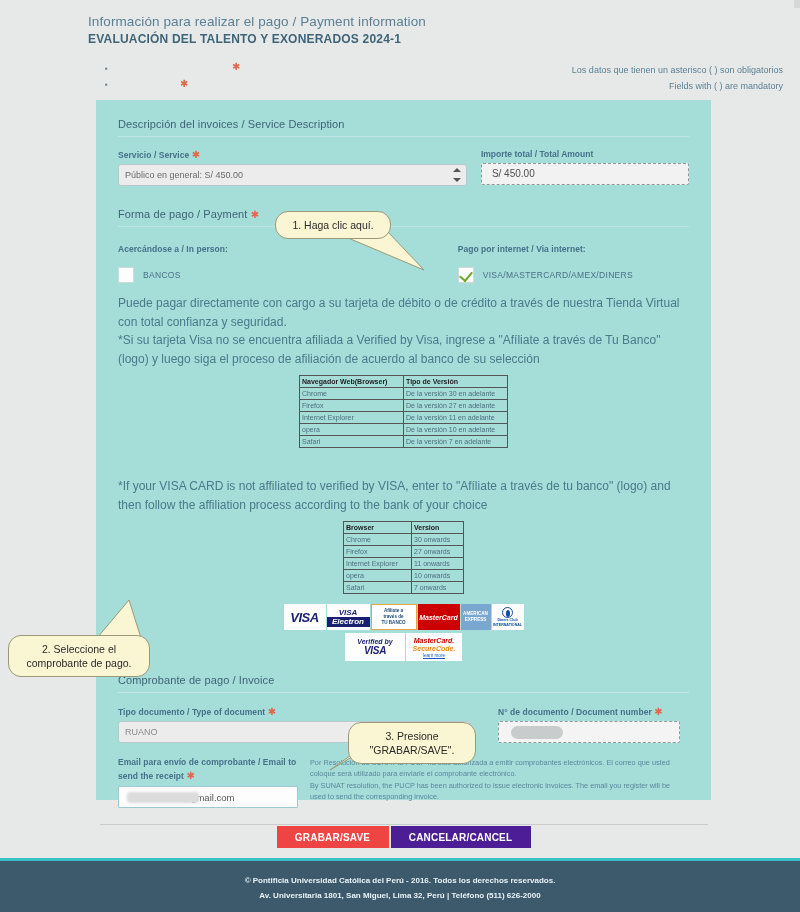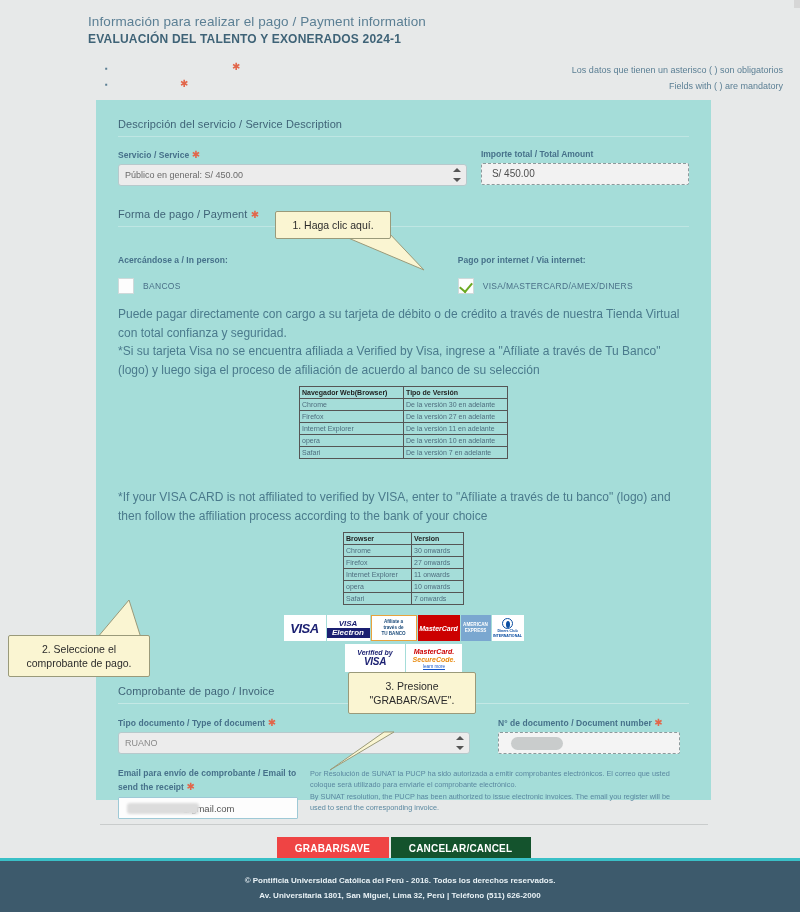--- a/index.html
+++ b/index.html
@@ -126,27 +126,27 @@
     text-align:center; padding-top:5px; position:relative; border-radius:1px;
   }
   .email-blur { position:absolute; left:8px; top:5px; width:72px; height:11px; background:#dcdcdc; border-radius:3px; filter:blur(1px); }
   .sunat { font-size:7.3px; color:#5a88a0; line-height:1.55; }
 
   
   .btns { display:flex; justify-content:center; gap:2px; margin-top:18px; }
   .btn { height:22px; color:#fff; font-size:10px; font-weight:bold; letter-spacing:0.2px;
          display:flex; align-items:center; justify-content:center; border:none; font-family:"Liberation Sans", sans-serif; cursor:pointer;}
   .btn-save { width:112px; background:#ef4444; }
-  .btn-cancel { width:140px; background:#14532d; }
+  .btn-cancel { width:140px; background:#4c1d95; }
 
   
   .callout {
     position:absolute; background:#faf5d2; border:1px solid #9a9a7a;
     font-size:10.5px; color:#2b2b2b; text-align:center; line-height:14px;
-    padding:6px 8px; z-index:20; border-radius:2px;
+    padding:6px 8px; z-index:20; border-radius:13px;
   }
   .cpoint { position:absolute; z-index:19; }
 
   
   .bot-rule { position:absolute; left:100px; top:824px; width:608px; height:1px; background:#c9cccc; }
   .footer {
     position:absolute; left:0; top:858px; width:800px; height:54px;
     background:#3d5a6c; border-top:3px solid #3ac0c7;
     color:#e9f2f6; text-align:center; font-size:8px; line-height:1.85; padding-top:13px;
     font-weight:bold;
@@ -169,21 +169,21 @@
         <li><span>Fields with (  ) are mandatory</span></li>
       </ul>
     </div>
   </div>
 
   <div style="position:absolute;left:232px;top:61px;" class="ast">✱</div>
   <div style="position:absolute;left:180px;top:78px;" class="ast">✱</div>
 
   <div class="panel">
 
-    <div class="sec-title">Descripción del servicio / Service Description</div>
+    <div class="sec-title">Descripción del invoices / Service Description</div>
     <div class="rule"></div>
 
     <div class="row">
       <div class="col-l">
         <div class="flabel">
           <span>Servicio / Service</span> <span class="ast">✱</span>
         </div>
         <div class="selwrap">
           <select class="fsel">
             <option>Público en general: S/ 450.00</option>
@@ -198,21 +198,21 @@
         <div class="flabel-n">Importe total / Total Amount</div>
         <div class="amount-box">S/ 450.00</div>
       </div>
     </div>
 
     <div class="sec-title" style="padding-top:22px;">
       <span>Forma de pago / Payment</span> <span class="ast">✱</span>
     </div>
     <div class="rule"></div>
 
-    <div class="row" style="margin-top:28px;">
+    <div class="row" style="margin-top:17px;">
       <div class="col-l">
           <div class="flabel">Acercándose a / In person:</div>
         </div>
       <div class="col-r" style="width:250px;">
           <div class="flabel">Pago por internet / Via internet:</div>
         </div>
     </div>
 
     <div class="cbrow">
       <div class="col-l cbcell">
@@ -388,21 +388,21 @@
   <svg class="cpoint" style="left:95px;top:598px;" width="50" height="45">
     <polygon points="34,2 2,40 46,40" fill="#faf5d2" stroke="#9a9a7a" stroke-width="1"></polygon>
   </svg>
   <div class="callout" style="left:8px;top:635px;width:142px;">
     <span>2. Seleccione el</span><br><span>comprobante de pago.</span>
   </div>
 
   <svg class="cpoint" style="left:326px;top:730px;" width="70" height="42">
     <polygon points="58,2 68,2 4,40" fill="#faf5d2" stroke="#9a9a7a" stroke-width="1"></polygon>
   </svg>
-  <div class="callout" style="left:348px;top:672px;width:128px;">
+  <div class="callout" style="left:348px;top:722px;width:128px;">
     <span>3. Presione</span><br><span>"GRABAR/SAVE".</span>
   </div>
 
   <div class="bot-rule"></div>
 
   <div class="footer">
     <div>© Pontificia Universidad Católica del Perú - 2016. Todos los derechos reservados.</div>
     <div>Av. Universitaria 1801, San Miguel, Lima 32, Perú | Teléfono (511) 626-2000</div>
   </div>
 

